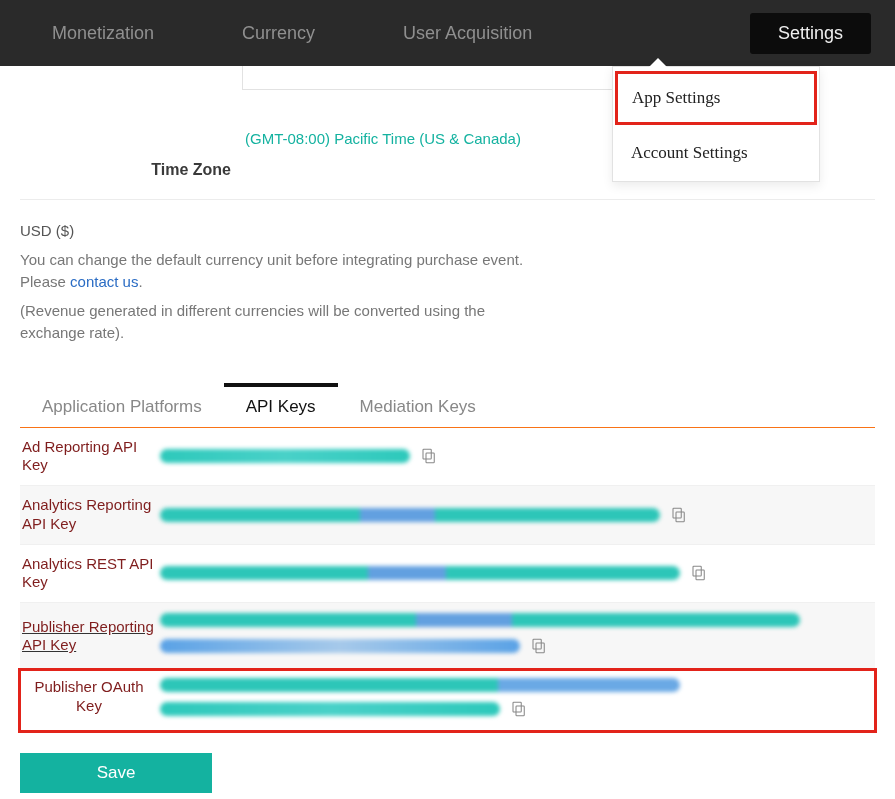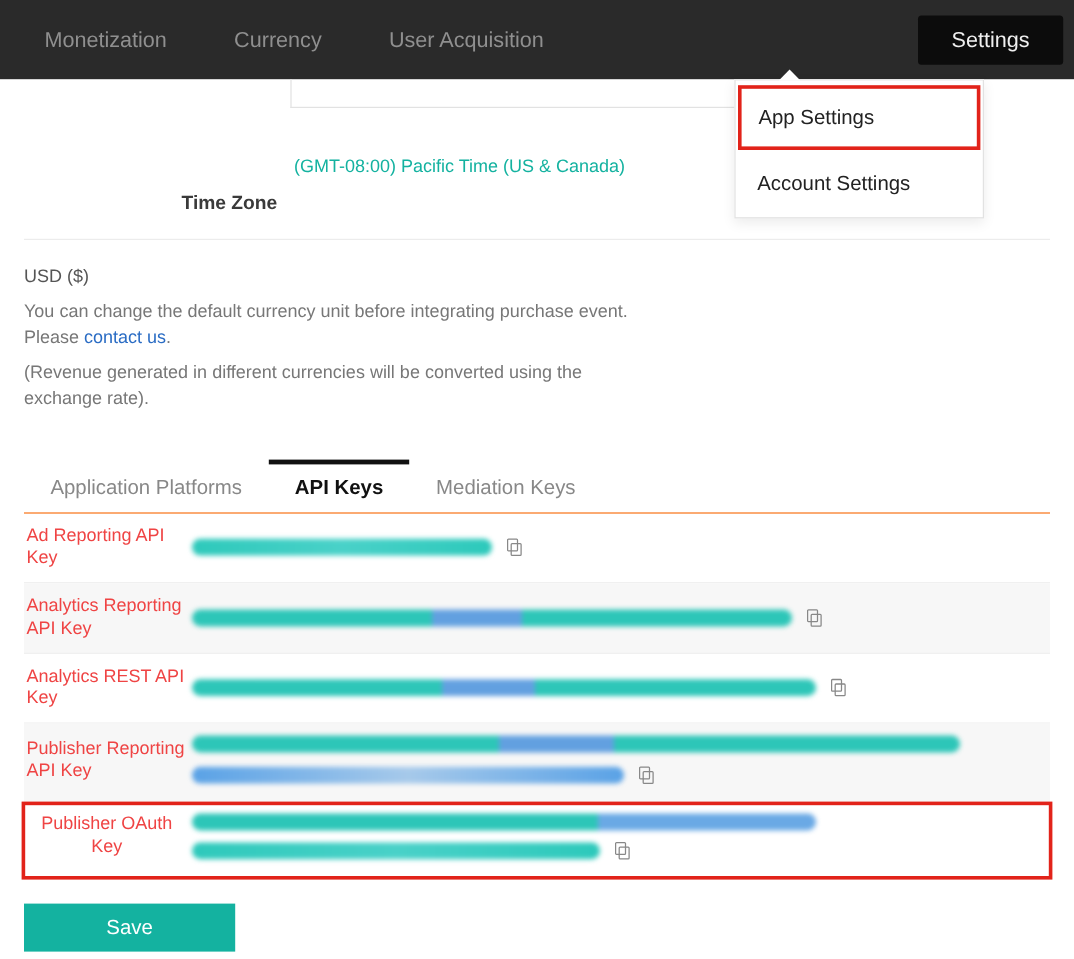--- a/index.html
+++ b/index.html
@@ -1,63 +1,63 @@
 <!DOCTYPE html>
 <html><head>
 <meta charset="utf-8">
 <style>
   * { box-sizing: border-box; margin: 0; padding: 0; }
   body { font-family: -apple-system, "Helvetica Neue", Arial, sans-serif; font-size: 15px; color: #333; background: #fff; }
 
   
-  .topnav { background:#2a2a2a; height:66px; display:flex; align-items:center; padding:0 9px; }
+  .topnav { background:#2a2a2a; height:66px; display:flex; align-items:center; padding:0 24px;gap:32px; }
   .topnav .nav-item { color:#8f8f8f; padding:10px 28px; font-size:18px; cursor:pointer; border-radius:3px; }
   .topnav .nav-item.active { background:#0c0c0c; color:#f0f0f0; }
   .topnav .nav-item.tools { background:#3c3c3c; color:#cfcfcf; margin-left:6px;}
   .topnav .spacer { flex:1; }
 
   
   .dropdown { position:absolute; top:66px; left:612px; width:208px; background:#fff; border:1px solid #e2e2e2; box-shadow:0 4px 10px rgba(0,0,0,0.08); z-index:50; }
   .dropdown::before{content:"";position:absolute;top:-9px;left:36px;border-left:9px solid transparent;border-right:9px solid transparent;border-bottom:9px solid #fff;}
-  .dropdown .ditem { padding:18px 18px; font-size:17px; color:#222; cursor:pointer; }
+  .dropdown .ditem { padding:18px 18px; font-size:17px; color:#222; cursor:pointer;font-family:Liberation Serif, serif; }
   .dropdown .highlight { border:3px solid #e2231a; margin:4px 2px 0 2px; padding:14px 14px;}
   .dropdown .ditem + .ditem { }
 
   
   .content { padding:0 20px 30px 20px; }
 
   .form-row { display:flex; align-items:flex-start; padding:20px 0; }
   .form-label { width:225px; text-align:right; padding-right:14px; font-weight:700; color:#3a3a3a; font-size:16px; padding-top:2px;margin-top:31px;}
   .form-value { flex:1; color:#555; font-size:15px; line-height:1.5; max-width:510px;}
   .form-value .teal-link{ color:#14b2a0; }
   .form-value .link{ color:#2a6cc4; cursor:pointer;}
   .form-value .desc{ color:#777; margin-top:6px;}
   .border-bottom{ border-bottom:1px solid #ececec;}
 
   
   .tabs { display:flex; border-bottom:1px solid #f97316; margin-top:20px;}
   .tab { padding:12px 22px 10px 22px; color:#888; font-size:17px; cursor:pointer; position:relative;}
-  .tab.active { color:#111; font-weight:700; }
+  .tab.active { color:#111; font-weight:400; }
   .tab.active::before{content:"";position:absolute;top:-2px;left:0;right:0;height:4px;background:#111;}
 
   
   .key-row{ display:flex; align-items:center; padding:10px 0; border-bottom:1px solid #f0f0f0;}
   .key-row:nth-child(even){ background:#f7f7f7;}
-  .key-row .klabel{ width:140px; padding:0 4px 0 2px; font-size:15px; color:#ef4444; line-height:1.25;}
+  .key-row .klabel{ width:140px; padding:0 4px 0 2px; font-size:15px; color:#7f1d1d; line-height:1.25;}
   .key-row .kval{ flex:1; display:flex; align-items:center; gap:10px;}
   .blur { height:14px; border-radius:8px; filter: blur(2px); background:linear-gradient(90deg,#cfe9ee,#aee0d9,#cfe8ee); }
   .blur.teal{ background:linear-gradient(90deg,#2ec9bb,#49d1c8,#2dc9bb);}
   .blur.blue{ background:linear-gradient(90deg,#5aa2e6,#a6c9ea,#5aa2e6);}
   .blur.mix{ background:linear-gradient(90deg,#2dc6b8 0%,#2dc6b8 40%,#62a0e0 40%,#62a0e0 55%,#2dc6b8 55%);}
   .key-row.oauth-hl{ outline:3px solid #e2231a; outline-offset:-1px;text-align:center;}
 
   .copy-icon{ width:18px; height:18px; display:inline-block; cursor:pointer; flex-shrink:0;}
   .copy-icon svg{ width:18px; height:18px; stroke:#888; fill:none; stroke-width:1.4;}
 
-  .save-btn{ margin-top:22px; background:#14b2a0; color:#fff; border:none; width:176px; height:40px; font-size:17px; cursor:pointer;}
+  .save-btn{ margin-top:22px; background:#14b2a0; color:#fff; border:none; width:192px; height:40px; font-size:17px; cursor:pointer;}
 
   
   .ghost-select{ position:absolute; top:66px; left:242px; width:578px; height:24px; border-left:1px solid #e2e2e2; border-right:1px solid #e2e2e2; border-bottom:1px solid #e2e2e2;}
 </style>
 </head>
 <body>
 
 <div class="topnav">
   <div class="nav-item">Monetization</div>
   <div class="nav-item">Currency</div>
@@ -128,21 +128,21 @@
       <div class="klabel">Analytics REST API Key</div>
       <div class="kval">
         <div class="blur mix" style="width:520px"></div>
         <span class="copy-icon"><svg viewBox="0 0 24 24">
               <rect x="8" y="8" width="11" height="13" rx="1"></rect>
               <rect x="4" y="3" width="11" height="13" rx="1"></rect>
             </svg></span>
       </div>
     </div>
 
-    <div class="key-row" style="align-items:center; padding:10px 0 14px;">
+    <div class="key-row" style="align-items:flex-end; padding:10px 0 14px;text-decoration:underline;">
       <div class="klabel">Publisher Reporting API Key</div>
       <div class="kval" style="flex-direction:column; align-items:flex-start; gap:10px;">
         <div class="blur mix" style="width:640px"></div>
         <div style="display:flex;align-items:center;gap:10px;">
           <div class="blur blue" style="width:360px"></div>
           <span class="copy-icon"><svg viewBox="0 0 24 24">
                 <rect x="8" y="8" width="11" height="13" rx="1"></rect>
                 <rect x="4" y="3" width="11" height="13" rx="1"></rect>
               </svg></span>
         </div>

